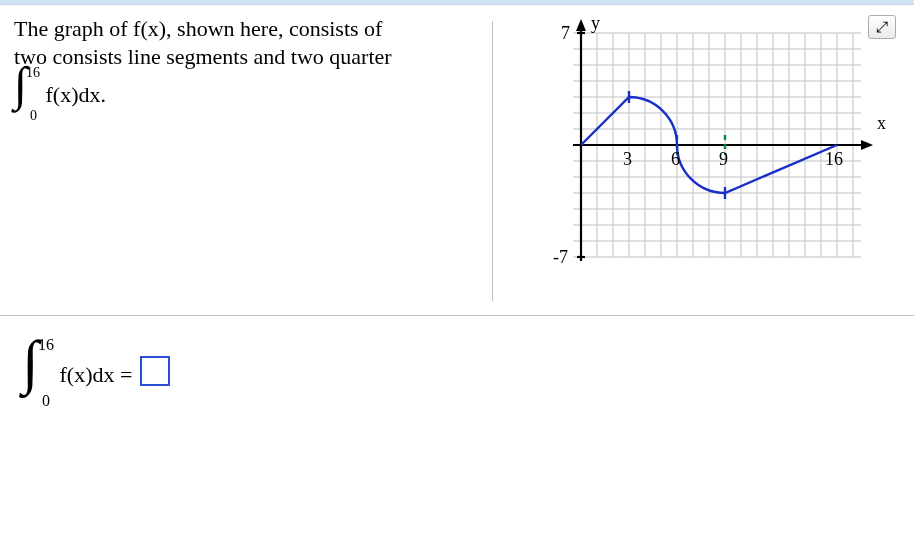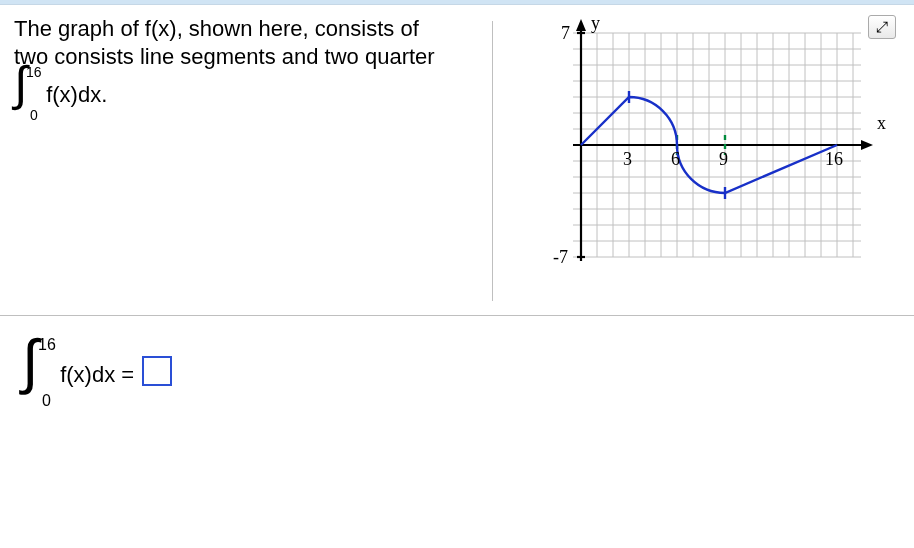--- a/index.html
+++ b/index.html
@@ -4,21 +4,21 @@
 <style>
   html,body{margin:0;padding:0;font-family:"Times New Roman",Times,serif;font-size:22px;color:#000;background:#fff}
   .page{width:914px;height:548px;position:relative;box-sizing:border-box}
   .topbar{height:4px;background:#d0e4f4;border-bottom:1px solid #c5d7e6}
   .upper{display:flex;border-bottom:1px solid #bfbfbf;position:relative;height:310px}
   .problem{flex:0 0 470px;padding:10px 8px 0 14px;line-height:1.25}
   .divider{width:0;border-left:1px solid #bfbfbf;height:280px;margin-top:16px}
   .graphwrap{flex:1;position:relative;padding:10px 0 0 18px}
   .expand{position:absolute;top:10px;right:18px;width:26px;height:22px;border:1px solid #aaa;border-radius:3px;background:linear-gradient(#fff,#e9e9e9);display:flex;align-items:center;justify-content:center;font-size:15px;cursor:pointer}
   .answer{padding:28px 0 0 22px}
-  .math{font-family:Liberation Sans, sans-serif}
+  .math{font-family:Liberation Serif, serif}
   .int-big{display:inline-block;position:relative;width:32px;height:60px;vertical-align:-22px}
   .int-big .glyph{font-size:60px;position:absolute;left:0;top:-12px;line-height:1}
   .int-big .ub{position:absolute;left:16px;top:-8px;font-size:16px}
   .int-big .lb{position:absolute;left:20px;bottom:-6px;font-size:16px}
   .int-inline{display:inline-block;position:relative;width:26px;height:46px;vertical-align:-16px}
   .int-inline .glyph{font-size:48px;position:absolute;left:0;top:-12px;line-height:1}
   .int-inline .ub{position:absolute;left:12px;top:-8px;font-size:14px}
   .int-inline .lb{position:absolute;left:16px;bottom:-6px;font-size:14px}
   .ansbox{display:inline-block;width:26px;height:26px;border:2px solid #2a4fd6;vertical-align:-4px;margin-left:2px}
   svg{display:block}

